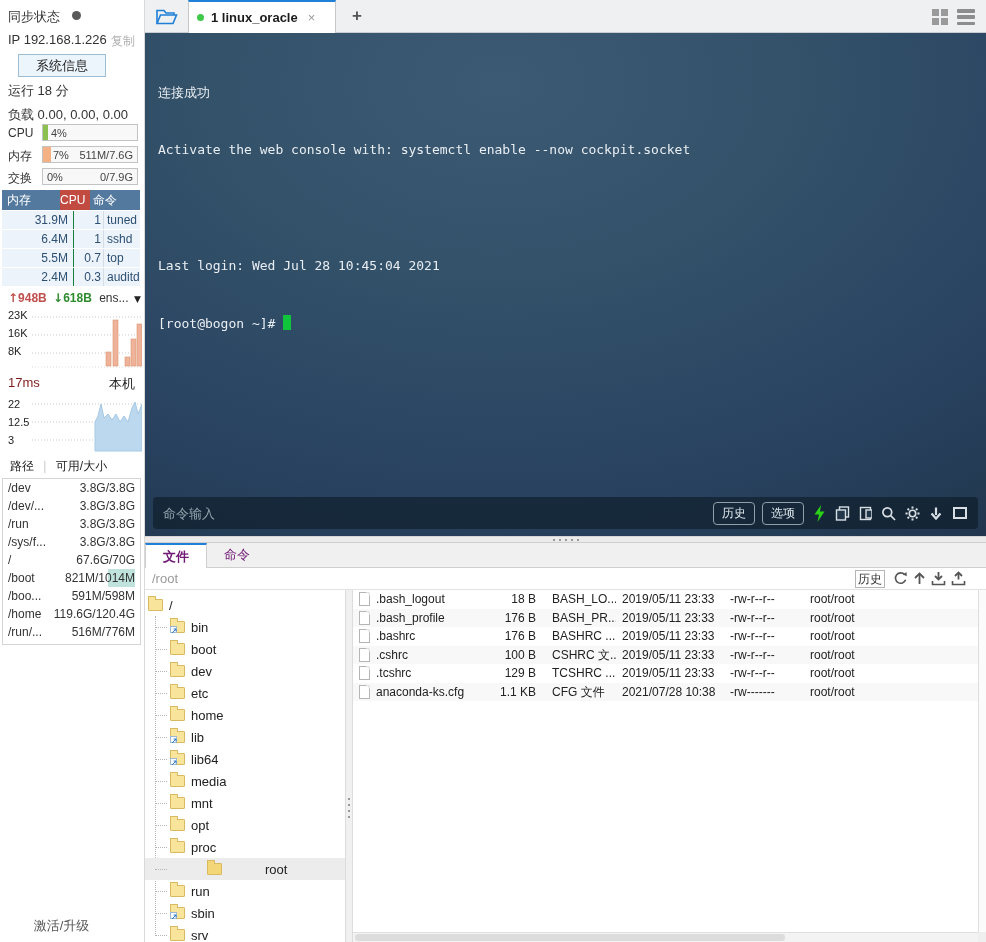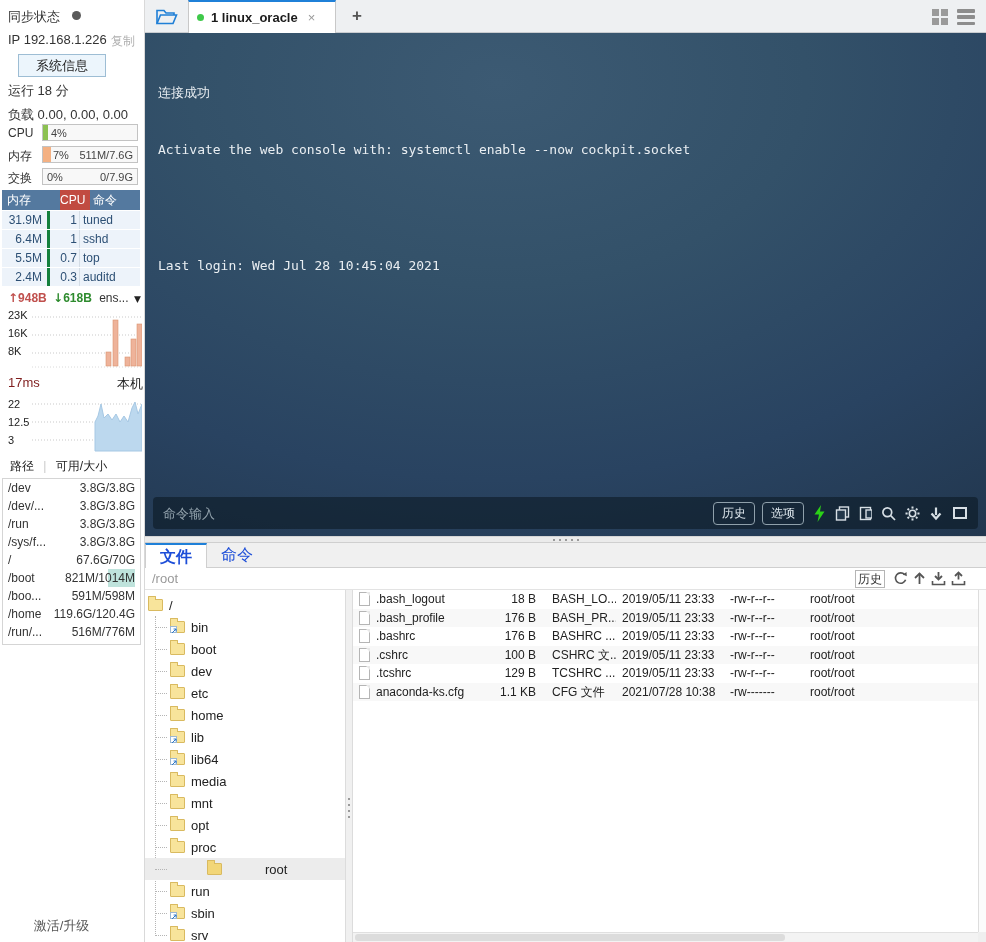--- a/index.html
+++ b/index.html
@@ -18,21 +18,21 @@
   .meter .fill { position:absolute; left:0; top:0; bottom:0; }
   .meter .pct { position:absolute; top:2px; font-size:11px; color:#444; }
   .meter .detail { position:absolute; right:4px; top:2px; font-size:11px; color:#444; }
 
   .ptable { position:absolute; left:2px; top:190px; width:138px; font-size:12px; }
   .pt-head { display:flex; height:20px; line-height:20px; color:#fff; }
   .pt-head .c1 { width:58px; background:#54799f; padding-left:5px; }
   .pt-head .c2 { width:30px; background:#c14b41; }
   .pt-head .c3 { flex:1; background:#54799f; padding-left:3px; }
   .pt-row { display:flex; height:18px; line-height:18px; background:#edf3fa; margin-top:1px; color:#2c4f74; }
-  .pt-row .c1 { width:48px; text-align:right; padding-right:5px; border-right:3px solid #15803d; }
+  .pt-row .c1 { width:72px; text-align:right; padding-right:5px; border-right:1px solid #15803d; }
   .pt-row .c2 { width:30px; text-align:right; padding-right:2px; border-right:1px solid #d4dde6; }
   .pt-row .c3 { flex:1; padding-left:3px; }
 
   .net-labels { position:absolute; left:8px; top:291px; font-size:12px; font-weight:bold; white-space:nowrap; }
   .chart-ylab { position:absolute; left:8px; font-size:11px; color:#222; }
   .disk-head { position:absolute; left:10px; top:458px; font-size:12px; color:#222; }
   .disk-box { position:absolute; left:2px; top:478px; width:139px; height:167px; border:1px solid #d5d5d5; }
   .disk-row { display:flex; height:18px; line-height:18px; padding:0 5px; font-size:12px; }
   .disk-row .dv { margin-left:auto; position:relative; }
   .hl-teal { background:linear-gradient(90deg, transparent 0 62%, #bfe3dc 62% 100%); }
@@ -62,21 +62,21 @@
   .cmd-ic { margin-left:9px; display:flex; align-items:center; }
 
   
   #hsplit { position:absolute; left:145px; top:536px; width:841px; height:7px; background:#ebebeb; border-top:1px solid #d5d5d5; border-bottom:1px solid #cfcfcf; }
   .hgrip { position:absolute; left:408px; top:2px; display:flex; gap:4px; }
   .hgrip i { width:2px; height:2px; background:#9a9a9a; display:block; }
 
   
   #filepanel { position:absolute; left:145px; top:543px; width:841px; height:399px; background:#fff; }
   #ftabs { position:absolute; left:0; top:0; width:841px; height:25px; background:#f0f0f0; border-bottom:1px solid #cfcfcf; }
-  .ftab { position:absolute; top:0; height:25px; text-align:center; font-size:16px; line-height:23px; color:#1d4ed8; }
+  .ftab { position:absolute; top:0; height:25px; text-align:center; font-size:13px; line-height:23px; color:#701a75; }
   .ftab.active { background:#fff; border-left:1px solid #cfcfcf; border-right:1px solid #cfcfcf; border-top:2px solid #1f80d8; font-weight:bold; height:25px; }
   #pathbar { position:absolute; left:0; top:25px; width:841px; height:22px; background:#fff; border-bottom:1px solid #e3e3e3; }
   #path-input { position:absolute; left:7px; top:1px; width:620px; height:19px; border:none; outline:none; color:#999; font-size:13px; font-family:"Liberation Sans",sans-serif; background:transparent; }
   .pb-btn { position:absolute; right:101px; top:2px; width:30px; height:18px; border:1px solid #b5b5b5; background:#fff; text-align:center; line-height:16px; font-size:12px; color:#333; }
   .pb-ic { position:absolute; top:3px; }
 
   #fbody { position:absolute; left:0; top:47px; width:841px; height:352px; }
   #tree { position:absolute; left:0; top:0; width:200px; height:352px; overflow:hidden; background:#fff; }
   .tree-vline { position:absolute; left:10px; top:26px; height:320px; border-left:1px dotted #b5b5b5; }
   .trow { position:relative; height:22px; display:flex; align-items:center; font-size:13px; color:#222; }
@@ -190,21 +190,21 @@
     <line x1="30" y1="47" x2="140" y2="47" stroke="#c9c9c9" stroke-dasharray="1,2"></line>
     <line x1="30" y1="61" x2="140" y2="61" stroke="#dadada" stroke-dasharray="1,2"></line>
     <rect x="104" y="46" width="5" height="14" fill="#eeb39a" stroke="#d99570" stroke-width="0.6"></rect>
     <rect x="111" y="14" width="5" height="46" fill="#eeb39a" stroke="#d99570" stroke-width="0.6"></rect>
     <rect x="123" y="51" width="5" height="9" fill="#eeb39a" stroke="#d99570" stroke-width="0.6"></rect>
     <rect x="129" y="33" width="5" height="27" fill="#eeb39a" stroke="#d99570" stroke-width="0.6"></rect>
     <rect x="135" y="18" width="5" height="42" fill="#eeb39a" stroke="#d99570" stroke-width="0.6"></rect>
   </svg>
 
   <div class="abs" style="left:8px; top:375px; font-size:13px; color:#7f1d1d;">17ms</div>
-  <div class="abs" style="right:1px; top:375px; font-size:13px; color:#222;">本机</div>
+  <div class="abs" style="right:9px; top:375px; font-size:13px; color:#222;">本机</div>
   <div class="chart-ylab" style="top:398px;">22</div>
   <div class="chart-ylab" style="top:416px;">12.5</div>
   <div class="chart-ylab" style="top:434px;">3</div>
   <svg class="abs" style="left:2px; top:392px;" width="140" height="62">
     <line x1="30" y1="12" x2="140" y2="12" stroke="#c9c9c9" stroke-dasharray="1,2"></line>
     <line x1="30" y1="30" x2="140" y2="30" stroke="#c9c9c9" stroke-dasharray="1,2"></line>
     <line x1="30" y1="48" x2="140" y2="48" stroke="#c9c9c9" stroke-dasharray="1,2"></line>
     <polygon points="93,59 93,30 96,24 99,12 102,26 106,22 110,28 114,22 118,30 122,24 126,30 130,16 133,10 136,22 140,12 140,59" fill="#bcd8ee" stroke="#a6c8e4" stroke-width="1"></polygon>
   </svg>
 
@@ -278,20 +278,21 @@
       <span></span>
     </div>
 </div>
 
 <div id="terminal">
   <div id="term-text">
     <div>连接成功</div>
     <div>Activate the web console with: systemctl enable --now cockpit.socket</div>
     <div>&nbsp;</div>
     <div>Last login: Wed Jul 28 10:45:04 2021</div>
+    <div><span>[root@bogon ~]#</span><span class="cursor"></span></div>
   </div>
   <div id="cmdbar">
     <input id="cmd-input" type="text" placeholder="命令输入" style="">
     <span class="cmd-btn">历史</span>
     <span class="cmd-btn">选项</span>
     <span class="cmd-ic">
       <svg width="13" height="17">
           <polygon points="8,0 1.5,9.5 6,9.5 4.5,17 11.5,6.5 7,6.5" fill="#2bd117"></polygon>
         </svg>
     </span>

